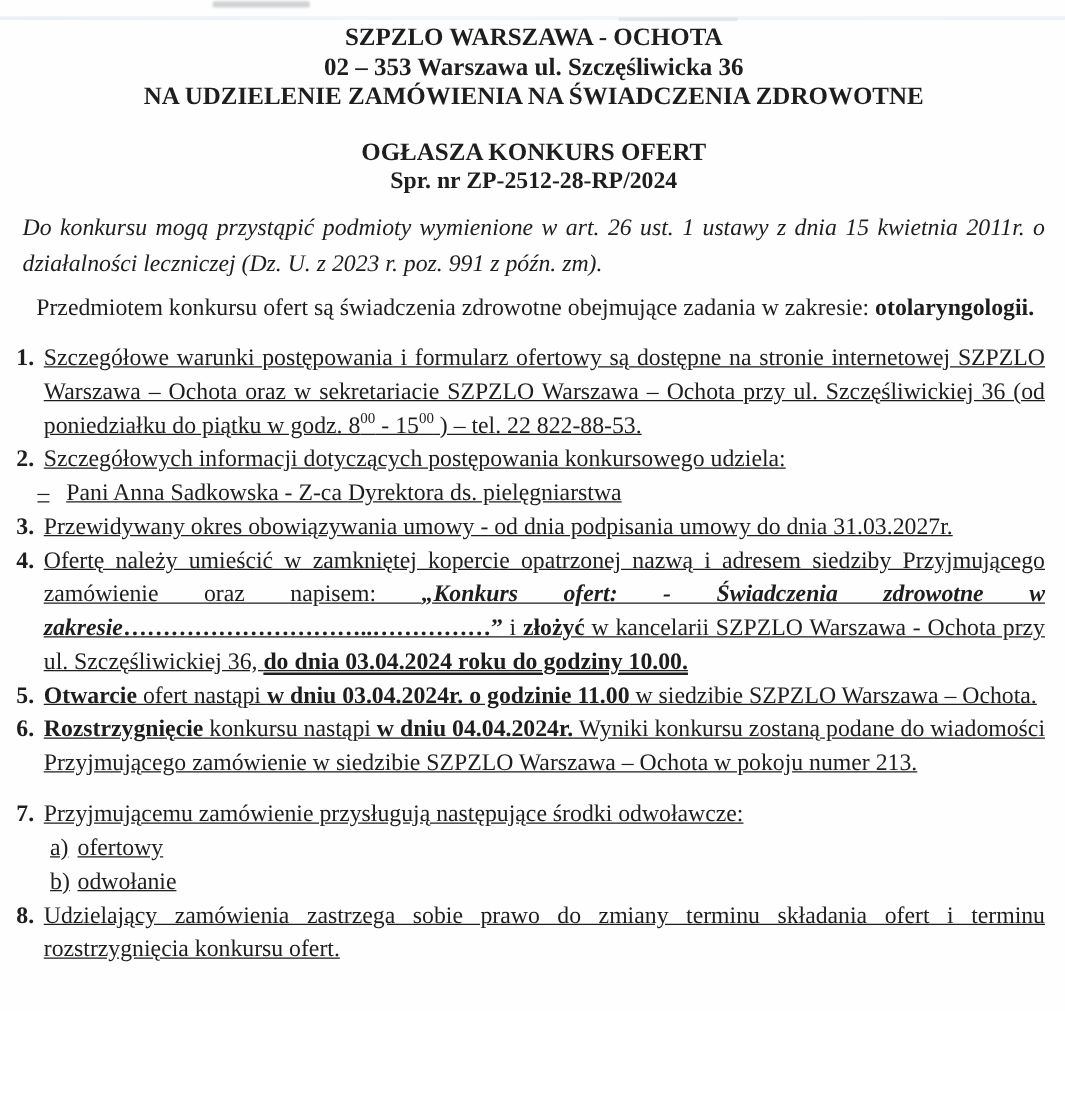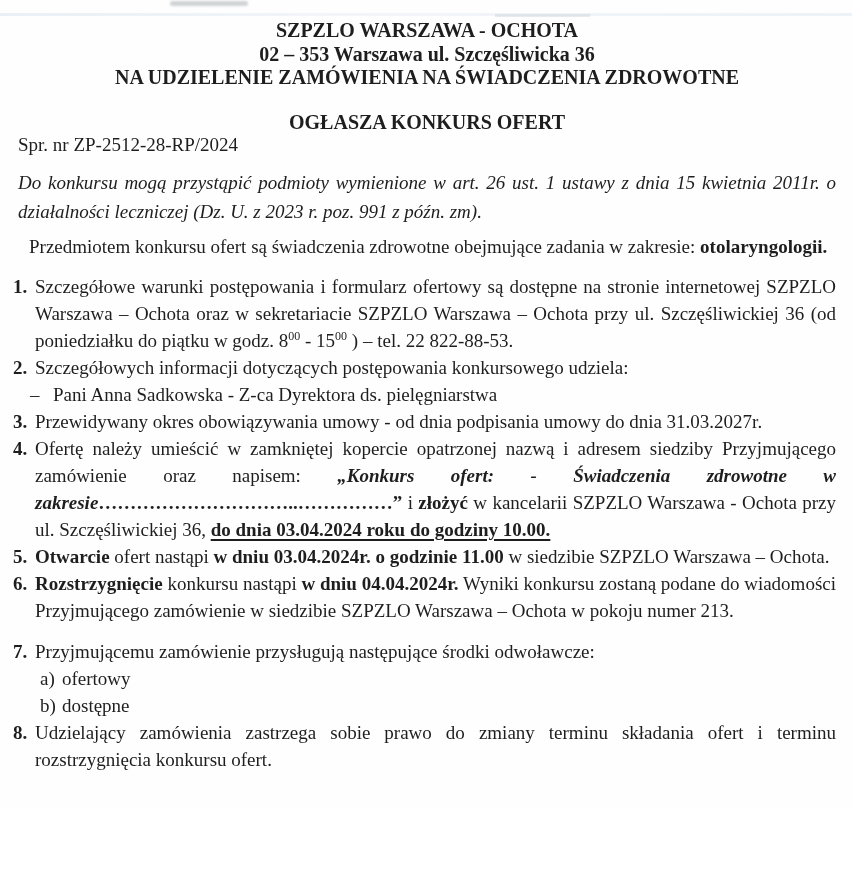--- a/index.html
+++ b/index.html
@@ -24,21 +24,22 @@
   
   .hdr-line {
     text-align: center;
     font-weight: bold;
     font-size: 20px;
     line-height: 24px;
   }
   .announce-1 { margin-top: 22px; line-height: 23px; }
   .announce-2 { line-height: 23px; }
   .case-line {
-    font-weight: normal;
+    text-align: center;
+    font-weight: bold;
     font-size: 19px;
     line-height: 22px;
   }
   
   .para {
     margin: 0;
     text-align: justify;
     line-height: 29px;
   }
   .p1 { margin-top: 12px; font-style: italic; }
@@ -63,20 +64,21 @@
     line-height: 27px;
   }
   .li .num {
     flex: 0 0 22px;
     margin-left: -5px;
     font-weight: bold;
   }
   .li .li-body {
     flex: 1;
     text-align: justify;
+    text-decoration: underline;
   }
   .sub-row { display: flex; }
   .sub-row .dash   { flex: 0 0 23px; margin-left: -5px; }
   .sub-row .letter { flex: 0 0 22px; margin-left: 5px; }
   .gap-top { margin-top: 14px; }
   
   .artifact { position: absolute; pointer-events: none; }
   .smudge {
     left: 170px; top: 1px; width: 78px; height: 5px;
     background: #9aa0a4; opacity: .45; border-radius: 2px; filter: blur(1px);
@@ -158,21 +160,21 @@
       <div class="li gap-top">
         <span class="num">7.</span>
         <div class="li-body">
           <span>Przyjmującemu zamówienie przysługują następujące środki odwoławcze:</span>
           <div class="sub-row">
             <span class="letter">a)</span>
             <span>ofertowy</span>
           </div>
           <div class="sub-row">
             <span class="letter">b)</span>
-            <span>dostępne</span>
+            <span>odwołanie</span>
           </div>
         </div>
       </div>
 
       <div class="li">
         <span class="num">8.</span>
         <div class="li-body">Udzielający zamówienia zastrzega sobie prawo do zmiany terminu składania ofert i terminu rozstrzygnięcia konkursu ofert.</div>
       </div>
 
     </div>

